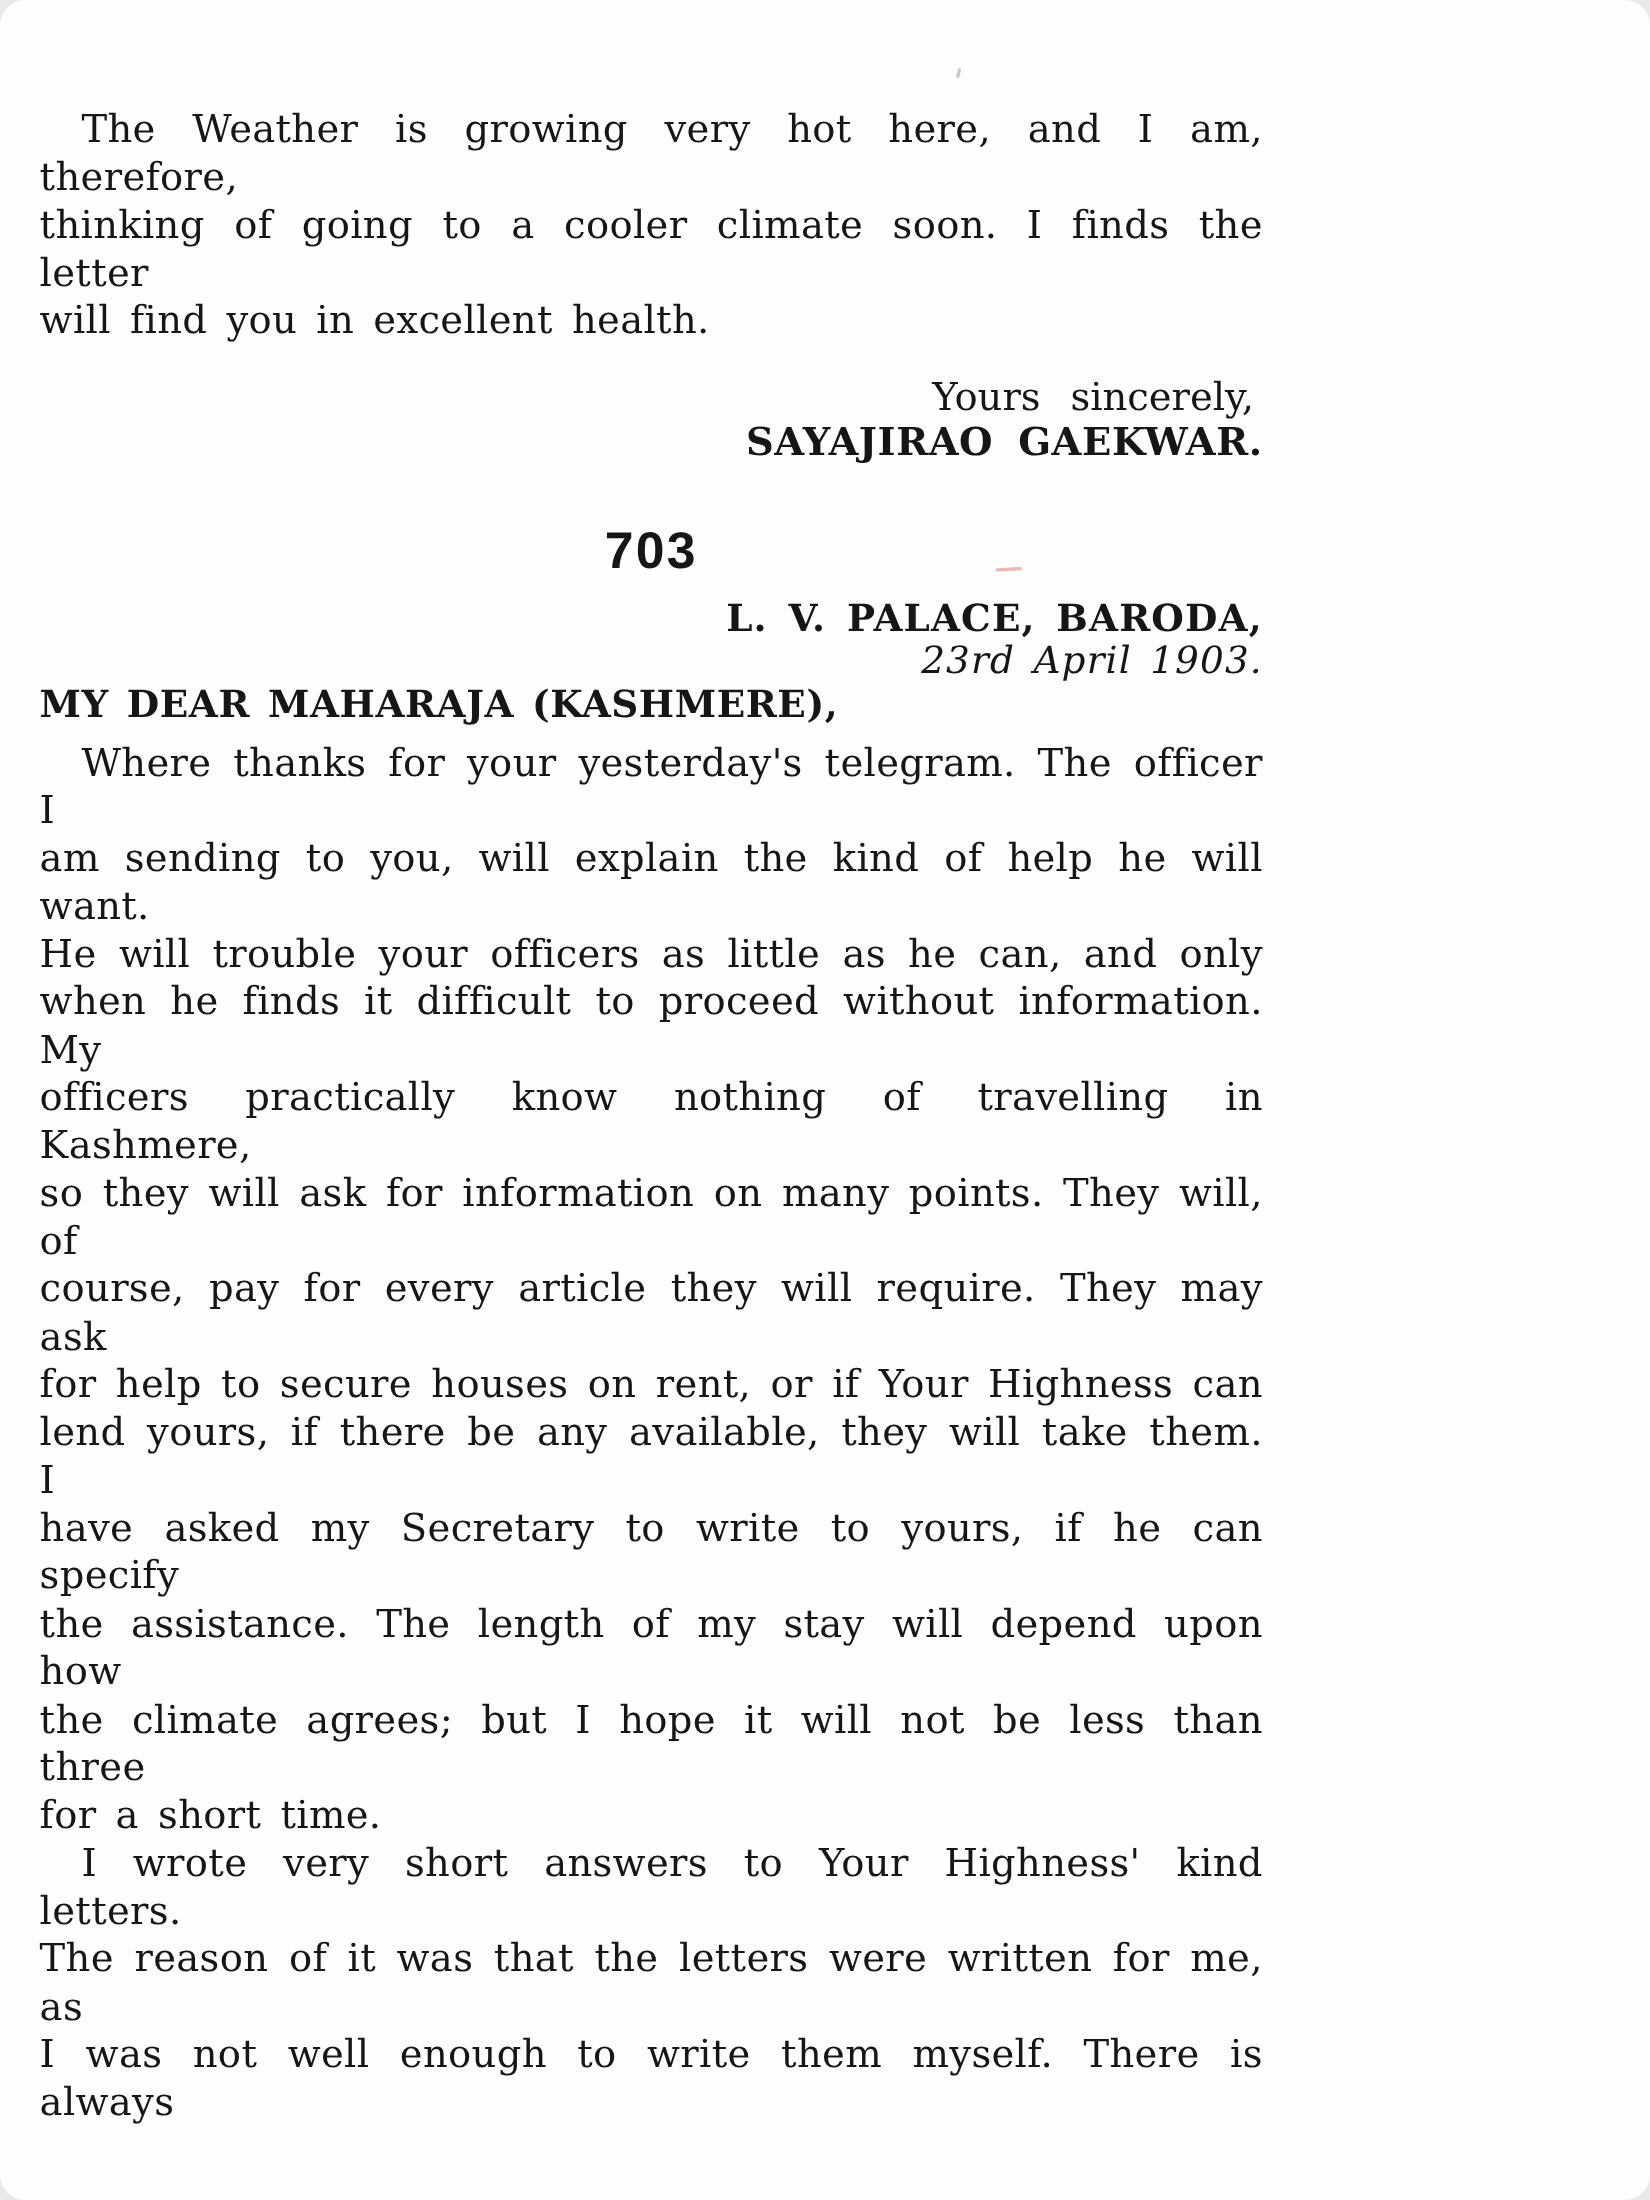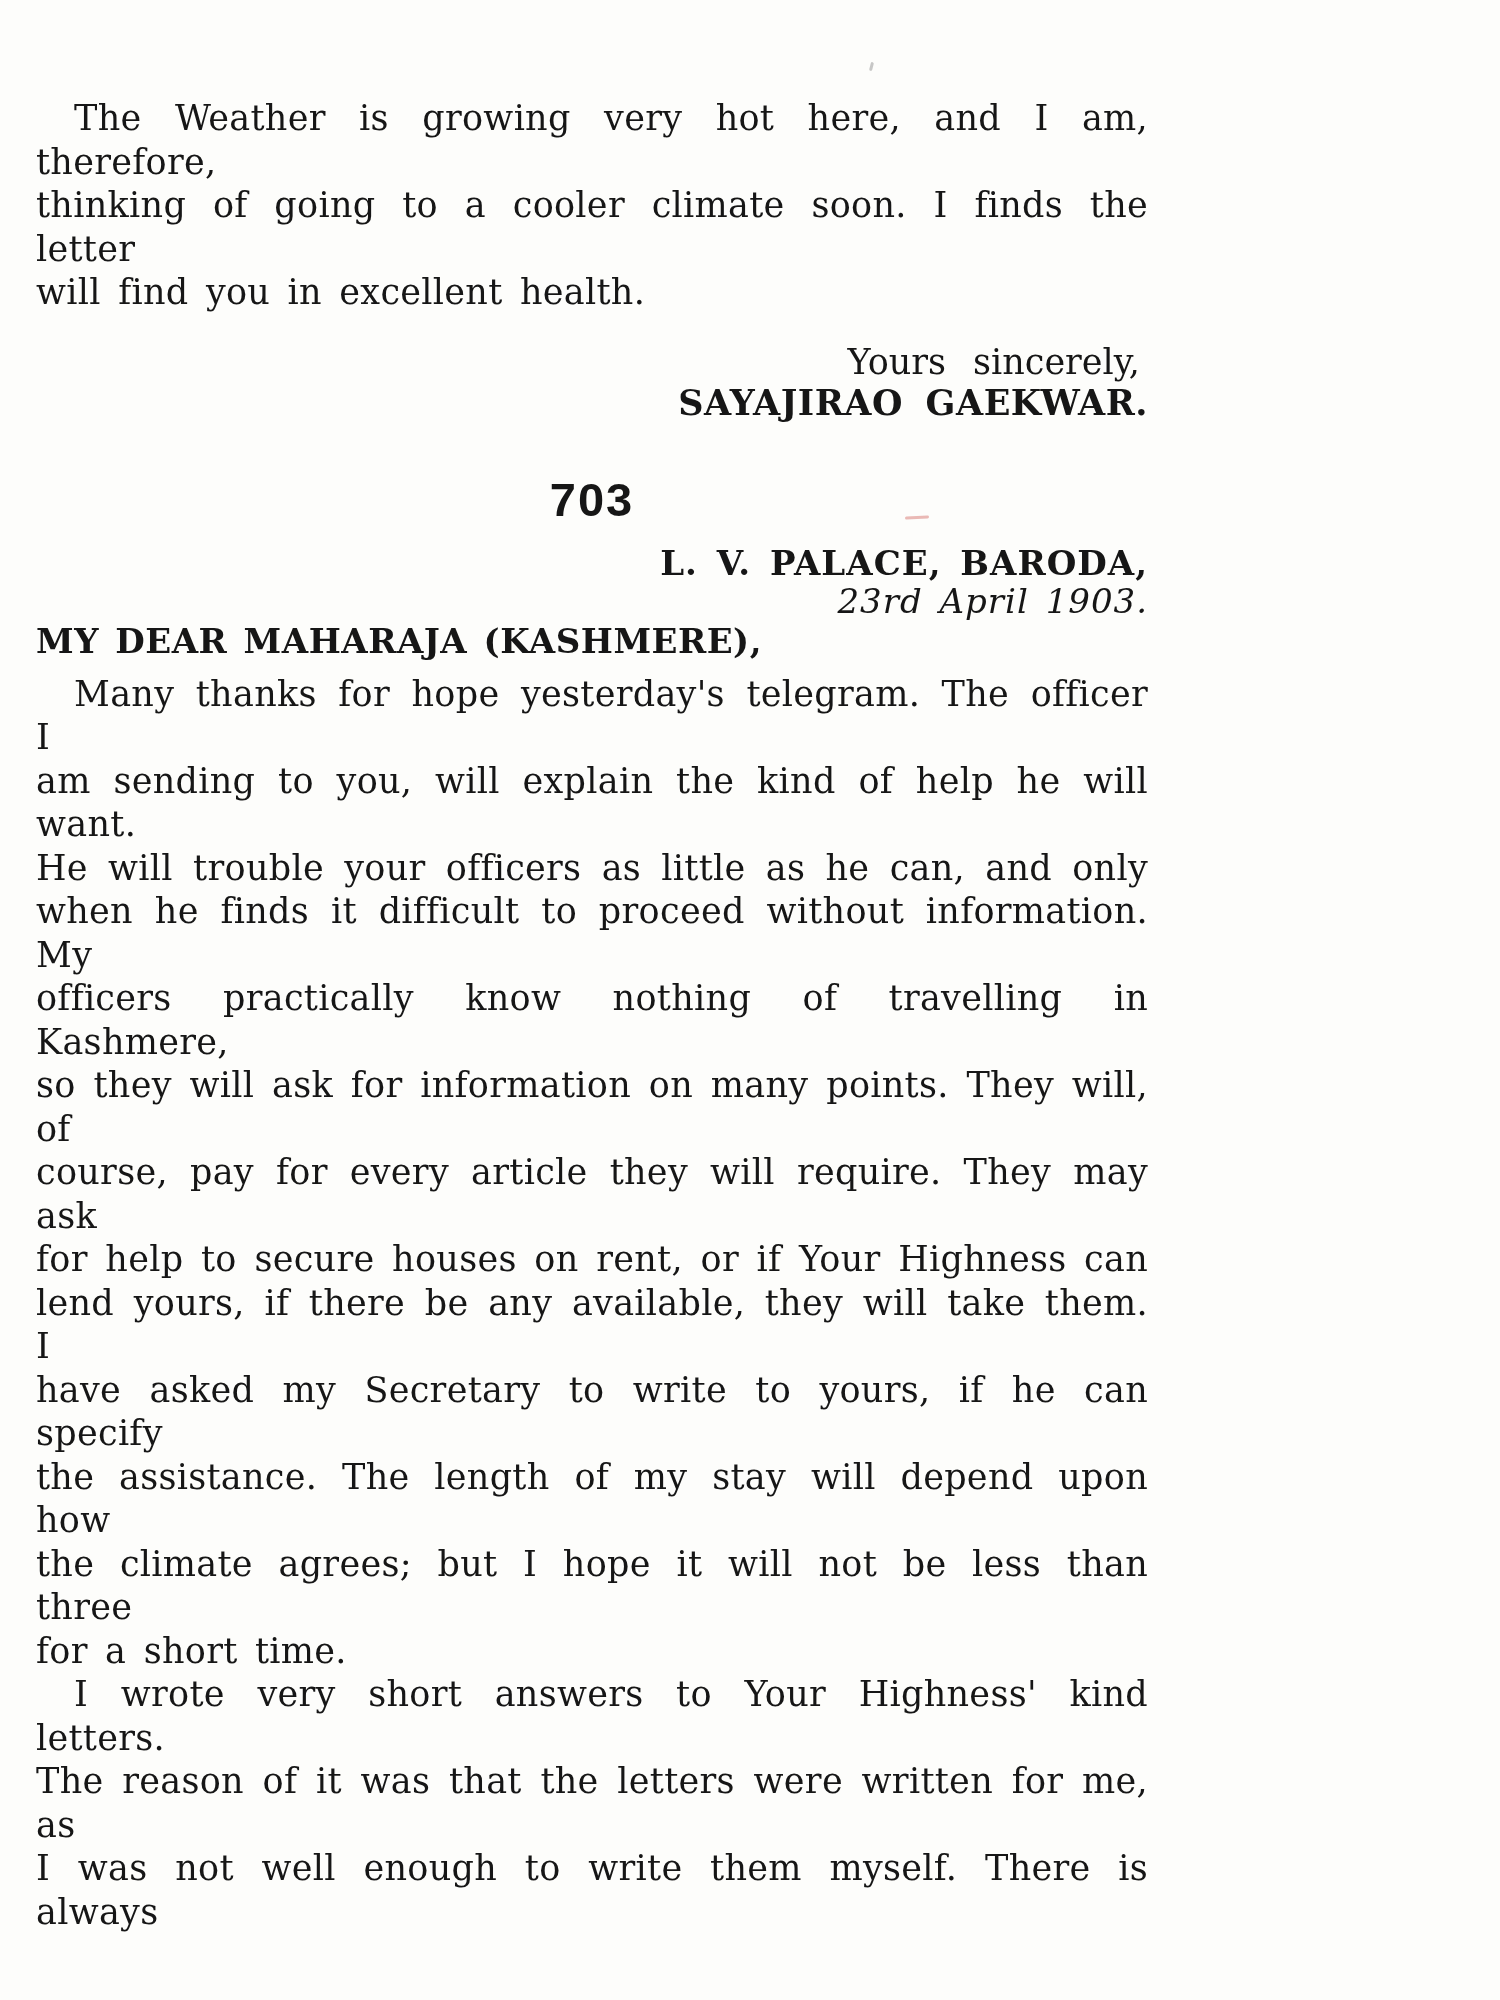--- a/index.html
+++ b/index.html
@@ -5,20 +5,21 @@
   html, body { margin: 0; padding: 0; background: #e9e9e9; }
   .page {
     position: relative;
     width: 1500px;
     height: 2000px;
     margin: 0 auto;
     background: #fdfdfb;
     color: #161616;
     font-family: "DejaVu Serif", serif;
     overflow: hidden;
+    border-radius: 23px;
   }
   .text-block {
     margin-left: 36px;
     width: 1112px;
     padding-top: 97px;
   }
   .line {
     font-size: 35px;
     line-height: 43.5px;
     letter-spacing: 0.3px;
@@ -122,21 +123,21 @@
     <div class="signature">SAYAJIRAO GAEKWAR.</div>
 
     <div class="entry-number">703</div>
     <div class="place">L. V. PALACE, BARODA,</div>
     <div class="date">23rd April 1903.</div>
     <div class="salutation">MY DEAR MAHARAJA (KASHMERE),</div>
 
     <div class="body-paragraphs">
 
       <div>
-        <div class="line line-first">Many thanks for hope yesterday's telegram. The officer I</div>
+        <div class="line line-first">Where thanks for your yesterday's telegram. The officer I</div>
         <div class="line">am sending to you, will explain the kind of help he will want.</div>
         <div class="line">He will trouble your officers as little as he can, and only</div>
         <div class="line">when he finds it difficult to proceed without information. My</div>
         <div class="line">officers practically know nothing of travelling in Kashmere,</div>
         <div class="line">so they will ask for information on many points. They will, of</div>
         <div class="line">course, pay for every article they will require. They may ask</div>
         <div class="line">for help to secure houses on rent, or if Your Highness can</div>
         <div class="line">lend yours, if there be any available, they will take them. I</div>
         <div class="line">have asked my Secretary to write to yours, if he can specify</div>
         <div class="line">the assistance. The length of my stay will depend upon how</div>

